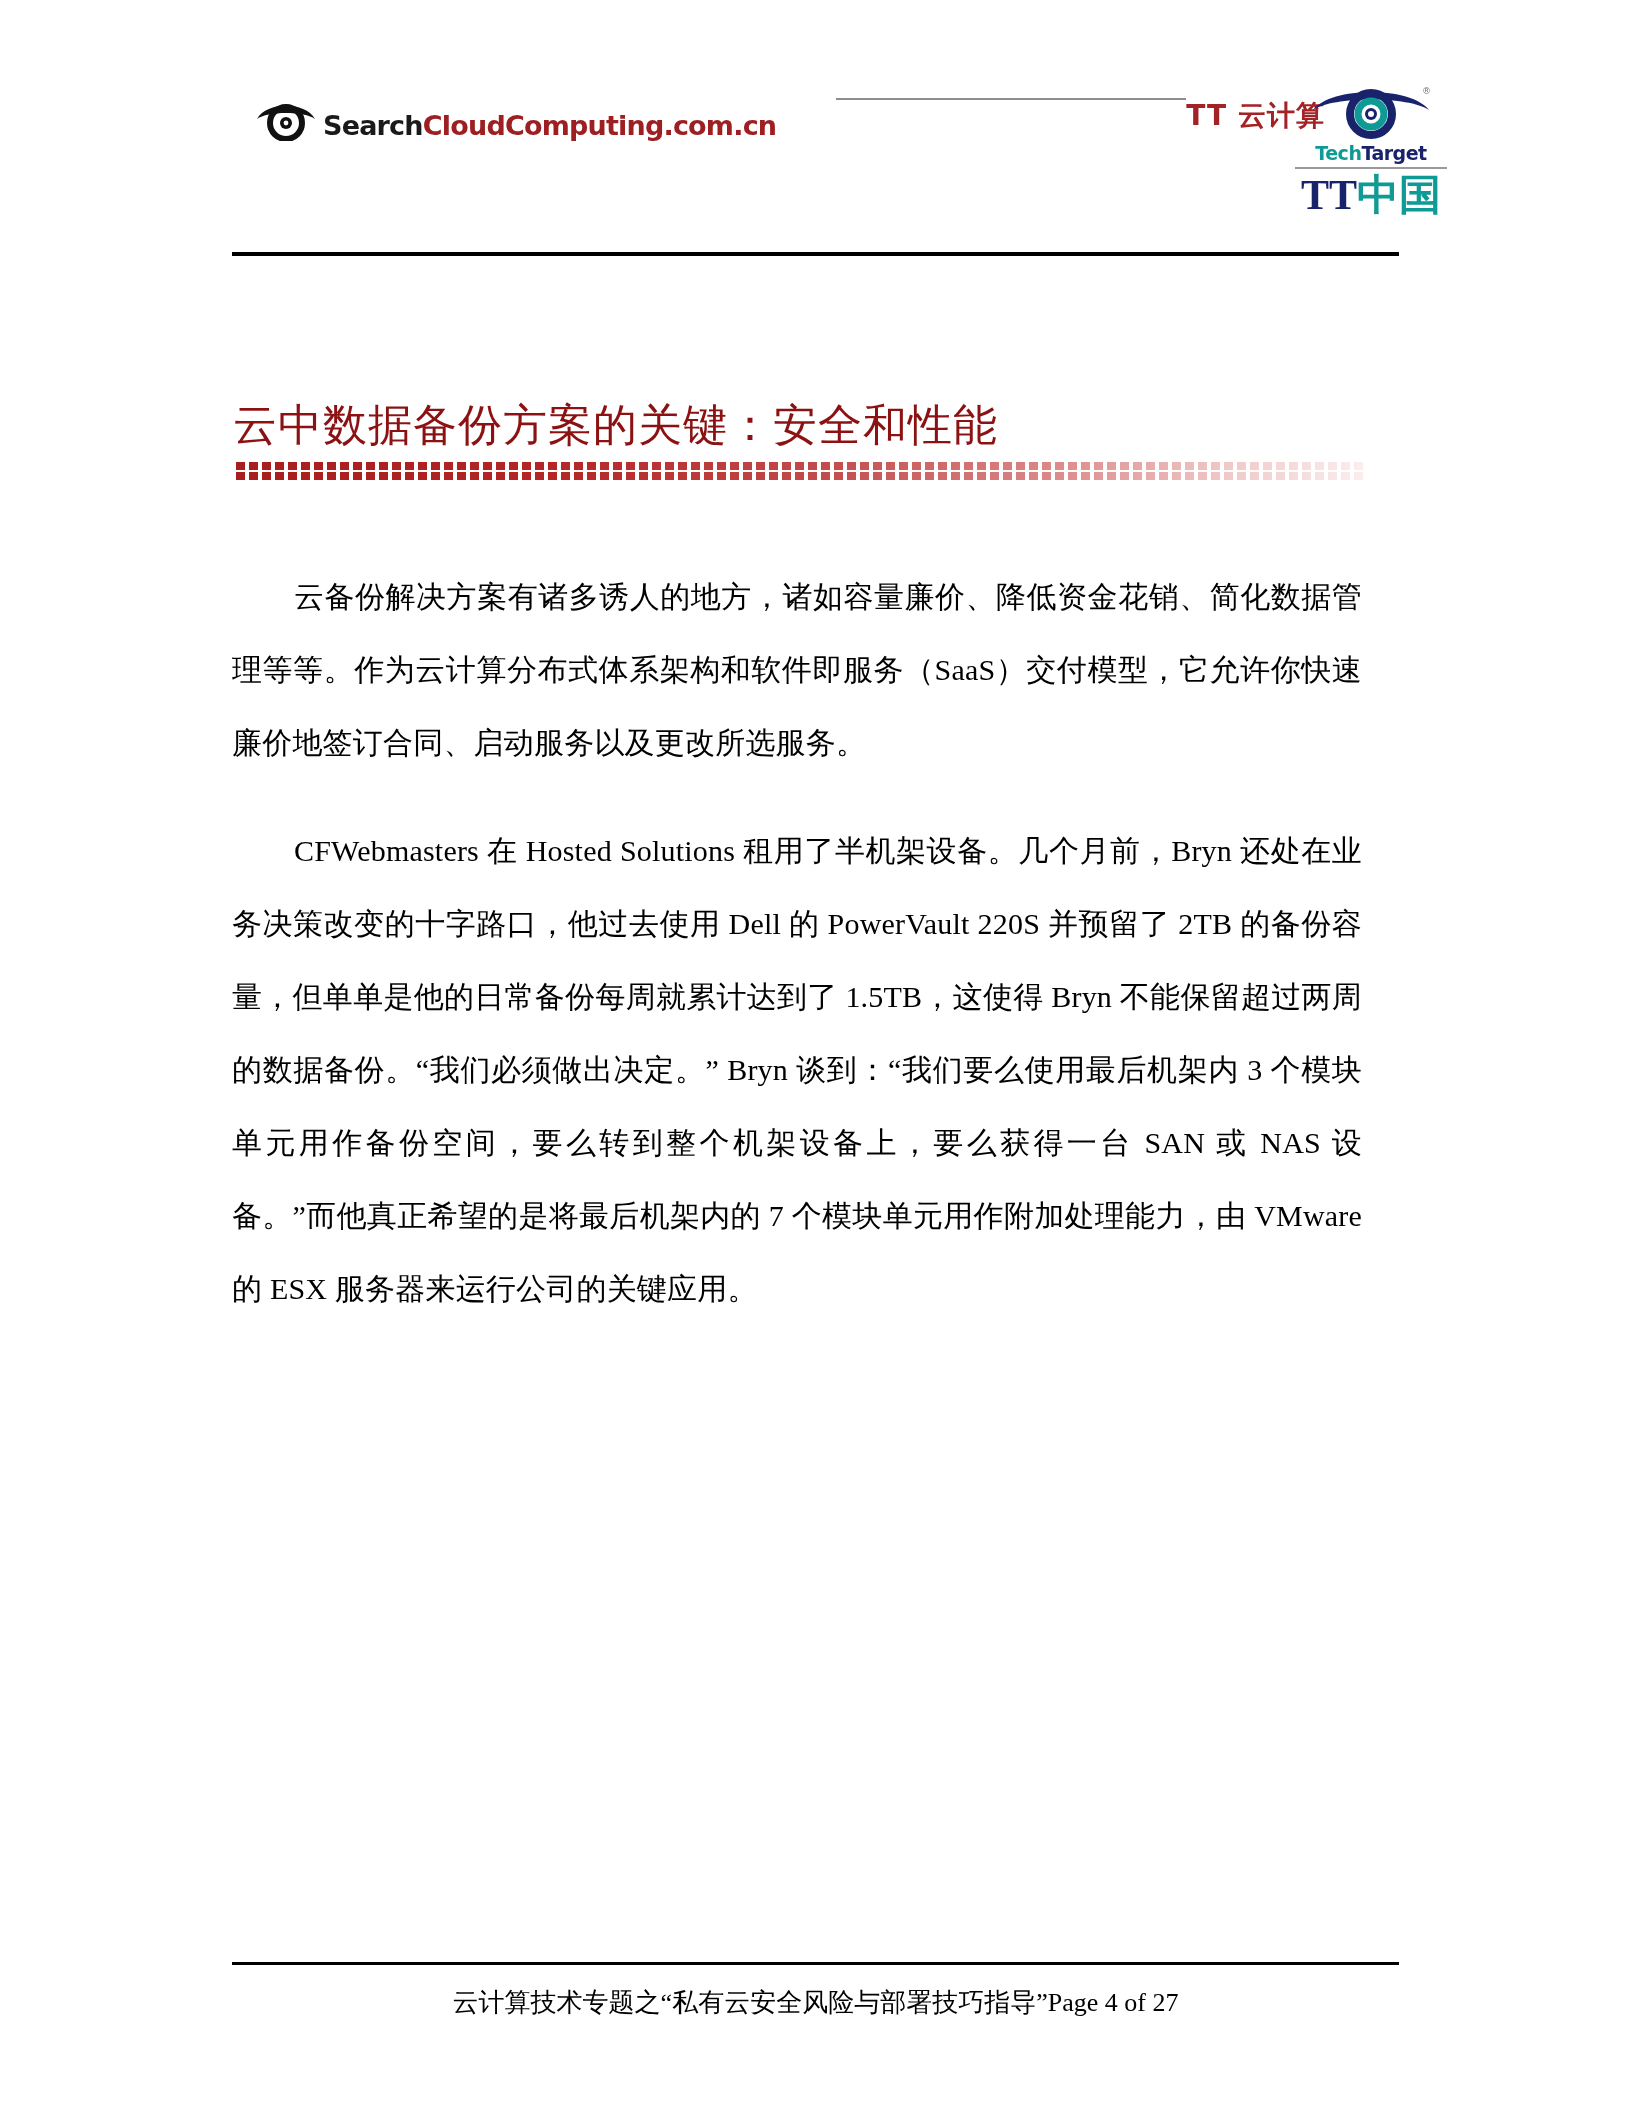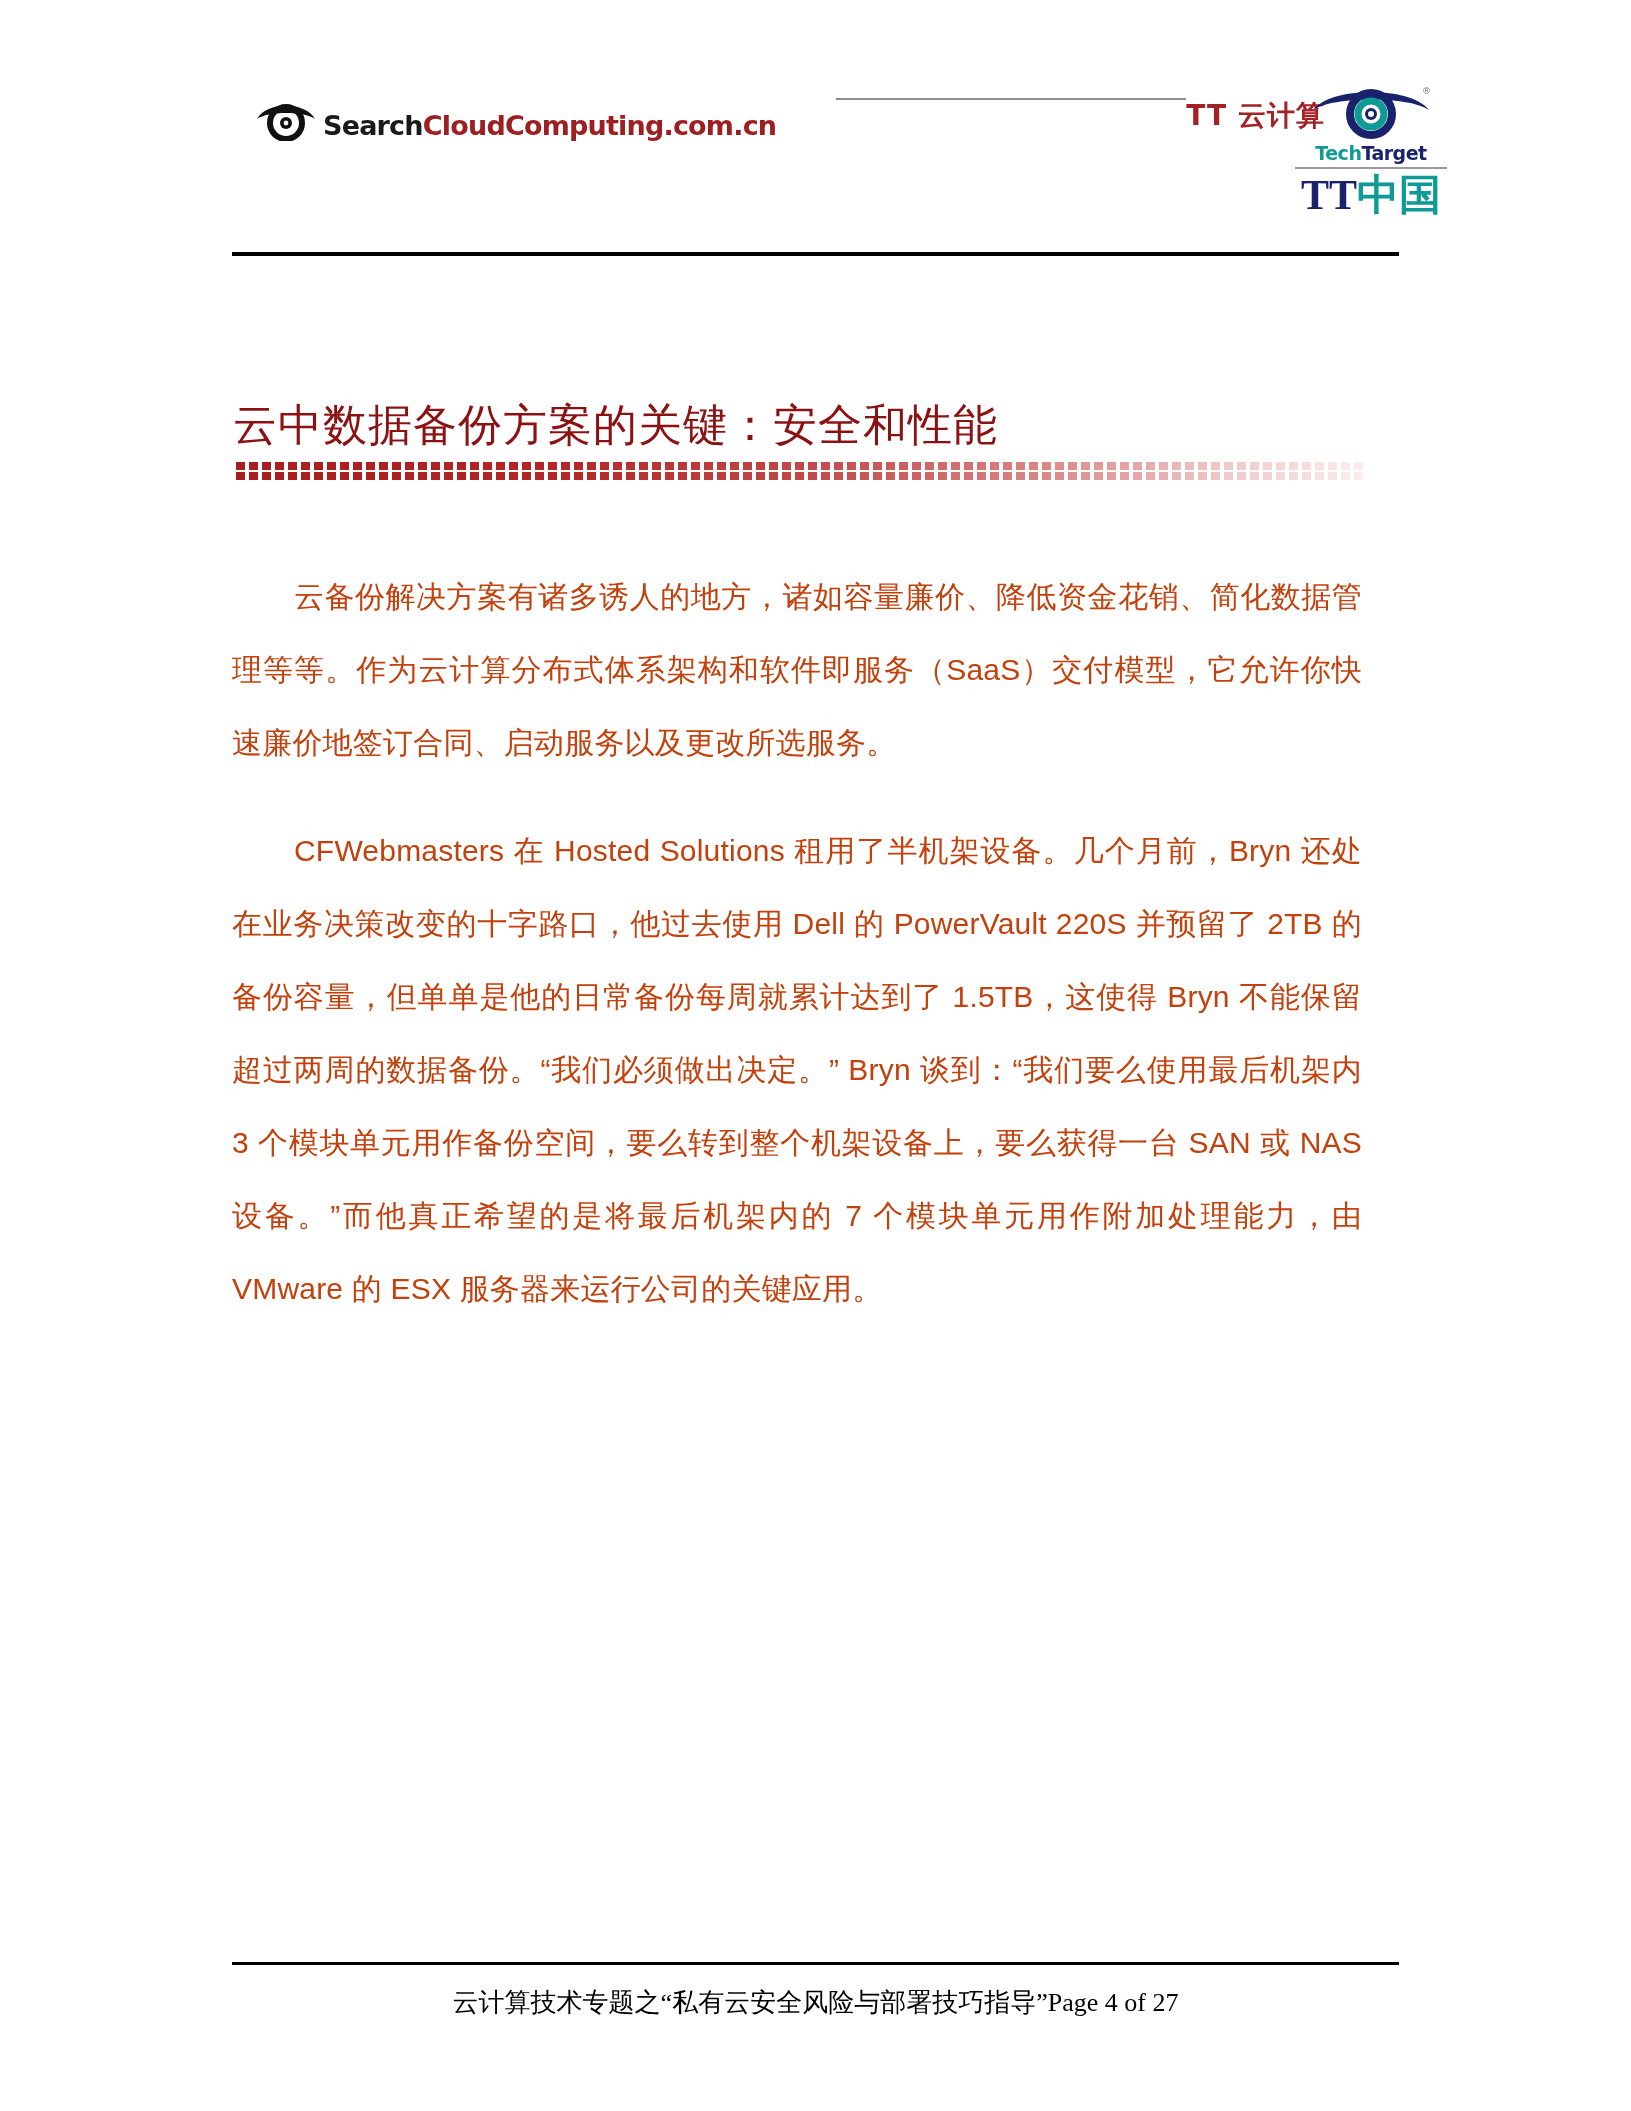--- a/index.html
+++ b/index.html
@@ -160,24 +160,24 @@
   }
 
   
   .content {
     position: absolute;
     left: 232px;
     top: 560px;
     width: 1130px;
   }
   .para {
-    font-family: Liberation Sans, sans-serif;
+    font-family: Liberation Serif, serif;
     font-size: 30px;
     line-height: 73px;
-    color: #c2410c;
+    color: #000000;
     text-align: justify;
     text-justify: inter-character;
     margin: 0 0 35px 0;
     text-indent: 62px;
     letter-spacing: 0.2px;
   }
 
   
   .footer-rule {
     position: absolute;

